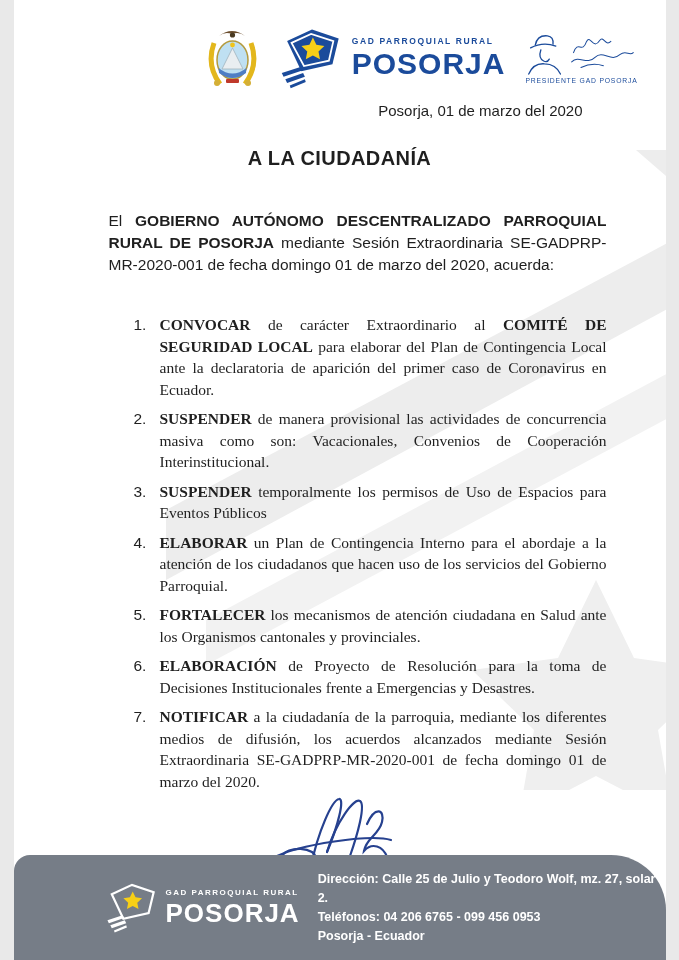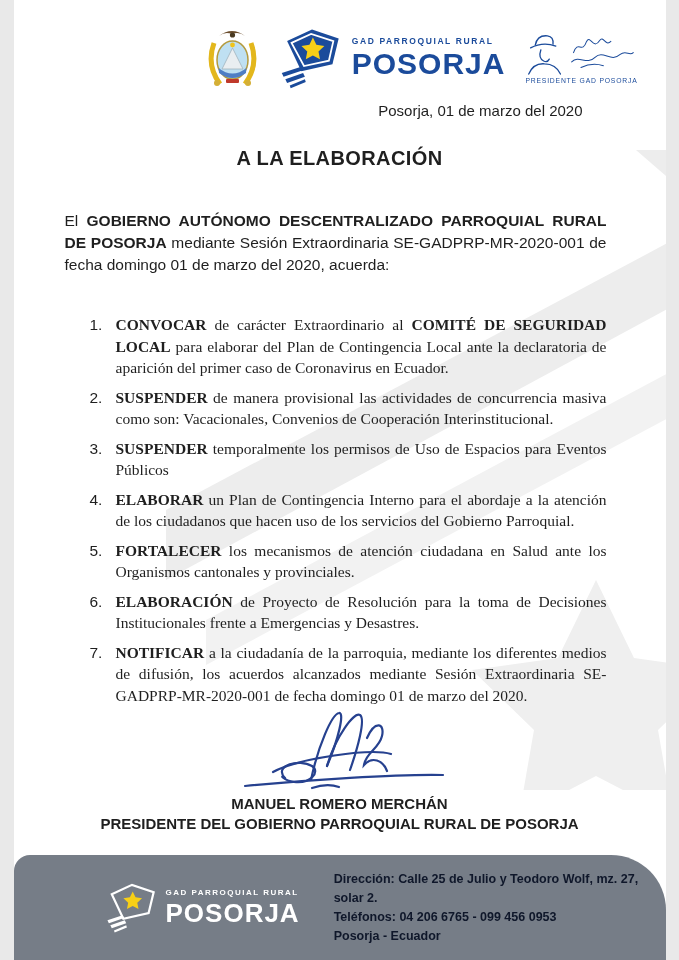--- a/index.html
+++ b/index.html
@@ -50,21 +50,21 @@
     position:relative;z-index:2;
   }
   .doc-title{
     margin-top:28px;
     text-align:center;
     font-size:20px;font-weight:bold;
     letter-spacing:0.4px;
     position:relative;z-index:2;
   }
   .content{
-    padding:0 59px 0 51px;
+    padding:0 59px 0 95px;
     position:relative;z-index:2;
   }
   .intro{
     margin-top:40px;
     font-size:15.5px;line-height:22px;
     text-align:justify;
   }
   .intro b,.item-text b{font-weight:bold;}
   .acuerdos{
     list-style:none;margin:38px 0 0 0;padding:0 0 0 25px;
@@ -114,22 +114,22 @@
   }
   .footer-brand-text{display:flex;flex-direction:column;line-height:1;}
   .footer-brand-sub{
     font-size:8px;font-weight:bold;color:#ffffff;
     letter-spacing:1.5px;margin-bottom:3px;
   }
   .footer-brand-main{
     font-size:26px;font-weight:bold;color:#ffffff;letter-spacing:1px;
   }
   .footer-contact{
-    margin-left:34px;
-    font-size:12.5px;font-weight:bold;color:#0f172a;
+    margin-left:18px;
+    font-size:12.5px;font-weight:bold;color:#ffffff;
     line-height:19px;
   }
 </style>
 </head>
 <body>
 
 <div class="page">
 
   <svg class="watermark" viewBox="0 0 620 640" xmlns="http://www.w3.org/2000/svg">
     <g fill="#ededed">
@@ -184,21 +184,21 @@
           <path d="M50,32 C58,24 66,36 75,27 C84,19 92,33 102,24 C108,19 112,26 116,22"></path>
           <path d="M60,38 Q72,32 84,36"></path>
         </g>
       </svg>
       <span class="pres-caption">PRESIDENTE GAD POSORJA</span>
     </div>
   </div>
 
   <div class="date-line">Posorja, 01 de marzo del 2020</div>
 
-  <div class="doc-title">A LA ELABORACIÓN</div>
+  <div class="doc-title">A LA CIUDADANÍA</div>
 
   <div class="content">
 
     <p class="intro"><span>El </span><b>GOBIERNO AUTÓNOMO DESCENTRALIZADO PARROQUIAL RURAL DE POSORJA</b><span> mediante Sesión Extraordinaria SE-GADPRP-MR-2020-001 de fecha domingo 01 de marzo del 2020, acuerda:</span></p>
 
     <ol class="acuerdos">
       <li class="item">
         <span class="item-num">1.</span>
         <p class="item-text"><b>CONVOCAR</b><span> de carácter Extraordinario al </span><b>COMITÉ DE SEGURIDAD LOCAL</b><span> para elaborar del Plan de Contingencia Local  ante la declaratoria de aparición del primer caso de Coronavirus en Ecuador.</span></p>
       </li>

